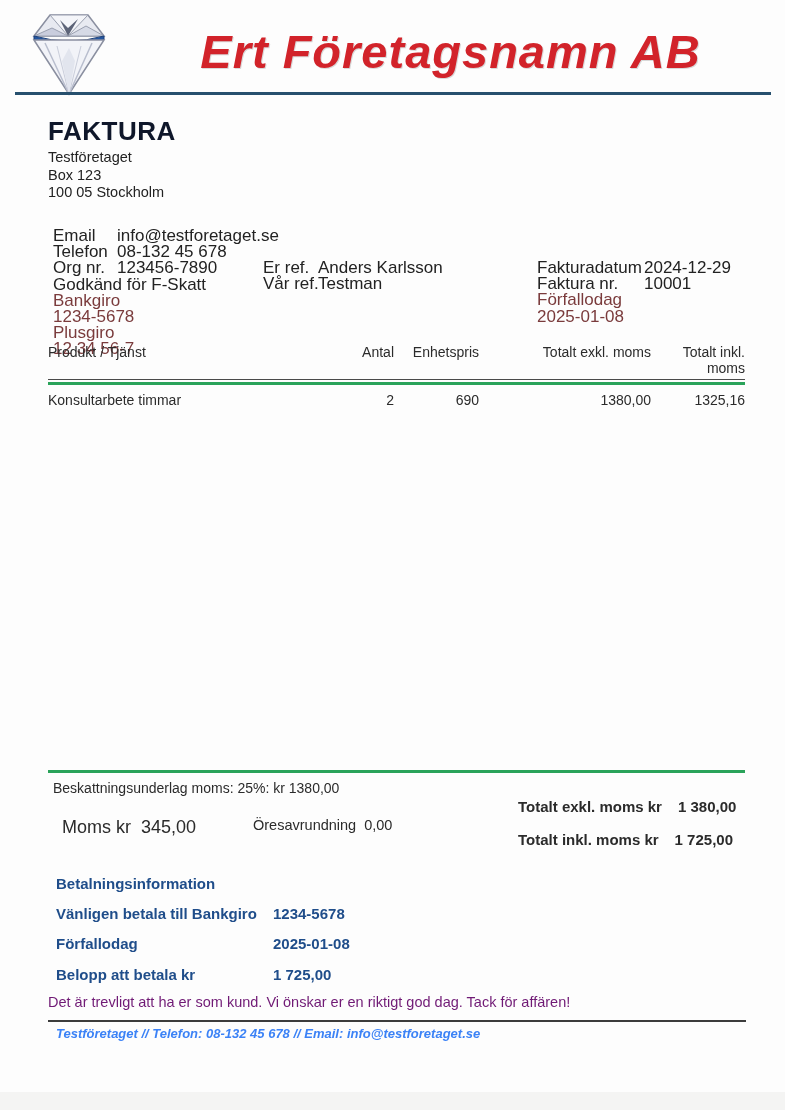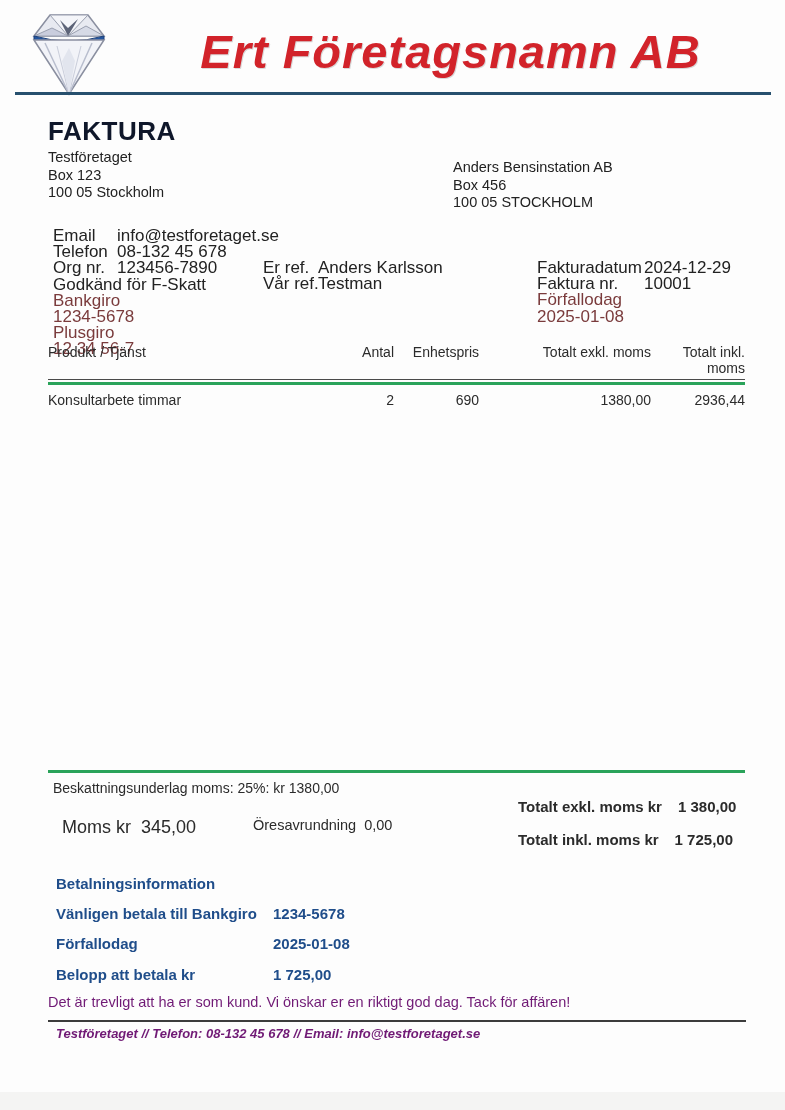--- a/index.html
+++ b/index.html
@@ -72,21 +72,21 @@
   .pay-title { position: absolute; left: 56px; top: 875px; }
   .pay-row { position: absolute; left: 56px; white-space: nowrap; }
   .pay-row .pval { position: absolute; left: 217px; }
   .pay-row-0 { top: 905px; }
   .pay-row-1 { top: 935px; }
   .pay-row-2 { top: 966px; }
 
   
   .thanks { position: absolute; left: 48px; top: 994px; font-size: 14.5px; color: #701a75; }
   .footer-rule { position: absolute; left: 48px; top: 1020px; width: 698px; height: 2px; background: #3c3c3c; }
-  .footer-info { position: absolute; left: 56px; top: 1026px; font-size: 13px; font-weight: bold; font-style: italic; color: #701a75; }
+  .footer-info { position: absolute; left: 56px; top: 1026px; font-size: 13px; font-weight: bold; font-style: italic; color: #3b82f6; }
   .bottom-strip { position: absolute; left: 0; top: 1092px; width: 785px; height: 18px; background: #f4f4f3; }
 </style>
 </head>
 <body>
 
 <div class="page">
 
   <svg class="logo" viewBox="0 0 112 92">
     <polygon points="22,30 38,9 76,9 92,30" fill="#e8eaf1" stroke="#8a8fa0" stroke-width="1.5"></polygon>
     <polygon points="38,9 56,30 76,9" fill="#f4f5f9" stroke="#9aa0b0" stroke-width="1"></polygon>
@@ -103,25 +103,20 @@
   <div class="header-rule"></div>
 
   <div class="faktura-title" style="color:#0f172a;">FAKTURA</div>
 
   <div class="addr sender">
     <div>Testföretaget</div>
     <div>Box 123</div>
     <div>100 05 Stockholm</div>
   </div>
 
-  <div class="addr recipient">
-    <div>Anders Bensinstation AB</div>
-    <div>Box 456</div>
-    <div>100 05 STOCKHOLM</div>
-  </div>
 
   <div class="kv contact">
     <div class="row">
       <span class="lbl">Email</span>
       <span>info@testforetaget.se</span>
     </div>
     <div class="row">
       <span class="lbl">Telefon</span>
       <span>08-132 45 678</span>
     </div>
@@ -175,21 +170,21 @@
       <span class="c3">Enhetspris</span>
       <span class="c4">Totalt exkl. moms</span>
       <span class="c5">Totalt inkl. moms</span>
     </div>
     <div class="green-rule"></div>
     <div class="drow">
       <span class="c1">Konsultarbete timmar</span>
       <span class="c2">2</span>
       <span class="c3">690</span>
       <span class="c4">1380,00</span>
-      <span class="c5">2936,44</span>
+      <span class="c5">1325,16</span>
     </div>
   </div>
 
   <div class="sum-rule"></div>
   <div class="tax-base">Beskattningsunderlag moms: 25%: kr 1380,00</div>
 
   <div class="moms-row">
     <span>Moms kr</span><span class="val">345,00</span>
   </div>
   <div class="rounding">

